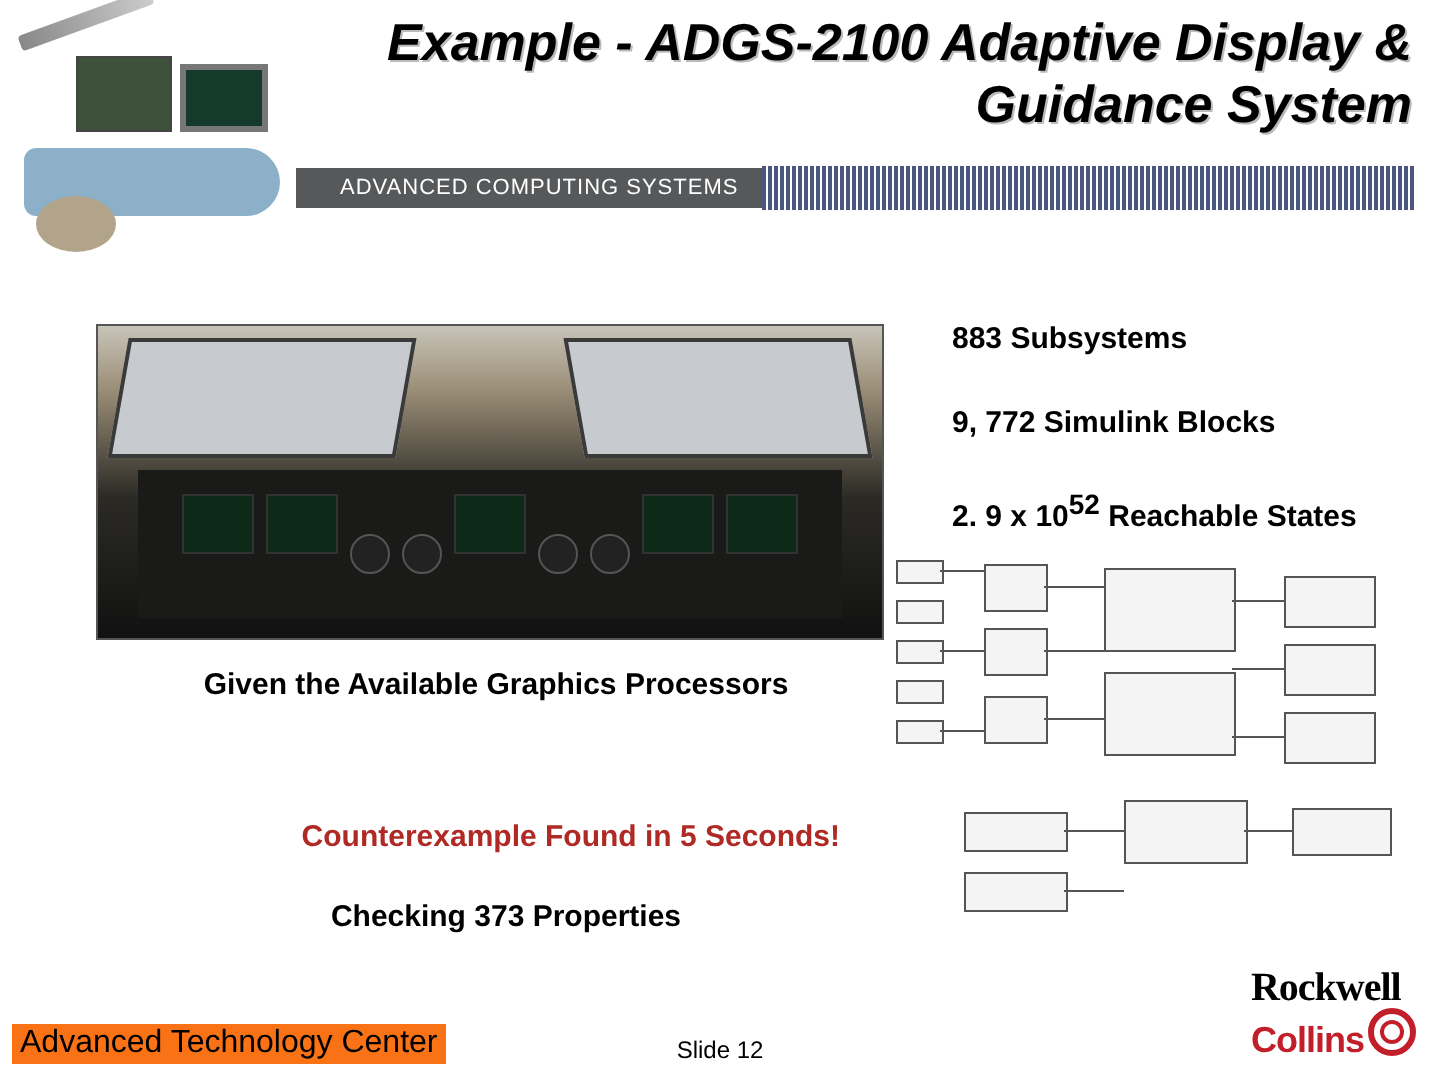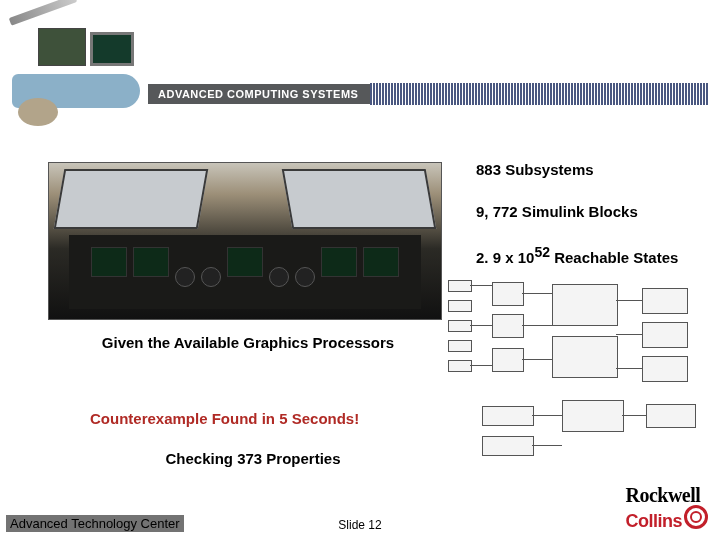--- a/index.html
+++ b/index.html
@@ -53,22 +53,22 @@
     top: 82px;
     width: 560px;
     height: 24px;
     display: flex;
     align-items: center;
   }
   .banner-label {
     background: #56585a;
     color: #fff;
     font-size: 11px;
-    font-weight: bold;
-    padding: 4px 12px 4px 10px;
+    font-weight: normal;
+    padding: 4px 12px 4px 22px;
     letter-spacing: .5px;
   }
   .banner-stripes {
     flex: 1;
     height: 22px;
     background: repeating-linear-gradient(90deg,#2a3a6a 0 2px, #fff 2px 3px, #2a3a6a 3px 5px, #fff 5px 6px);
     opacity: .85;
   }
   .cockpit {
     position: absolute;
@@ -118,21 +118,21 @@
     font-size: 15px;
     font-weight: bold;
     color: #000;
     line-height: 1.25;
   }
   .counter-line {
     position: absolute;
     left: 90px;
     top: 410px;
     width: 330px;
-    text-align: left;
+    text-align: right;
     font-size: 15px;
     font-weight: bold;
     color: #b02a25;
   }
   .check-block {
     position: absolute;
     left: 118px;
     top: 450px;
     width: 270px;
     text-align: center;
@@ -156,23 +156,23 @@
     background: #f4f4f4;
   }
   .diagram .wire {
     position: absolute;
     background: #555;
   }
   .footer-left {
     position: absolute;
     left: 6px;
     bottom: 8px;
-    font-size: 13px;
-    color: #000;
-    background: #737373;
+    font-size: 16px;
+    color: #000;
+    background: #f97316;
     padding: 1px 4px;
   }
   .footer-center {
     position: absolute;
     left: 0; right: 0;
     bottom: 8px;
     text-align: center;
     font-size: 12px;
     color: #000;
   }
@@ -218,20 +218,24 @@
 <div class="slide">
 
   <div class="header-graphics">
     <div class="hg-item missile"></div>
     <div class="hg-item chip"></div>
     <div class="hg-item display1"></div>
     <div class="hg-item plane"></div>
     <div class="hg-item satellite"></div>
   </div>
 
+  <div class="title">
+    <span>Example - ADGS-2100 Adaptive Display &amp;</span><br>
+    <span>Guidance System</span>
+  </div>
 
   <div class="banner">
     <div class="banner-label">ADVANCED COMPUTING SYSTEMS</div>
     <div class="banner-stripes"></div>
   </div>
 
   <div class="cockpit">
     <div class="panel">
       <div class="screen"></div>
       <div class="screen"></div>

